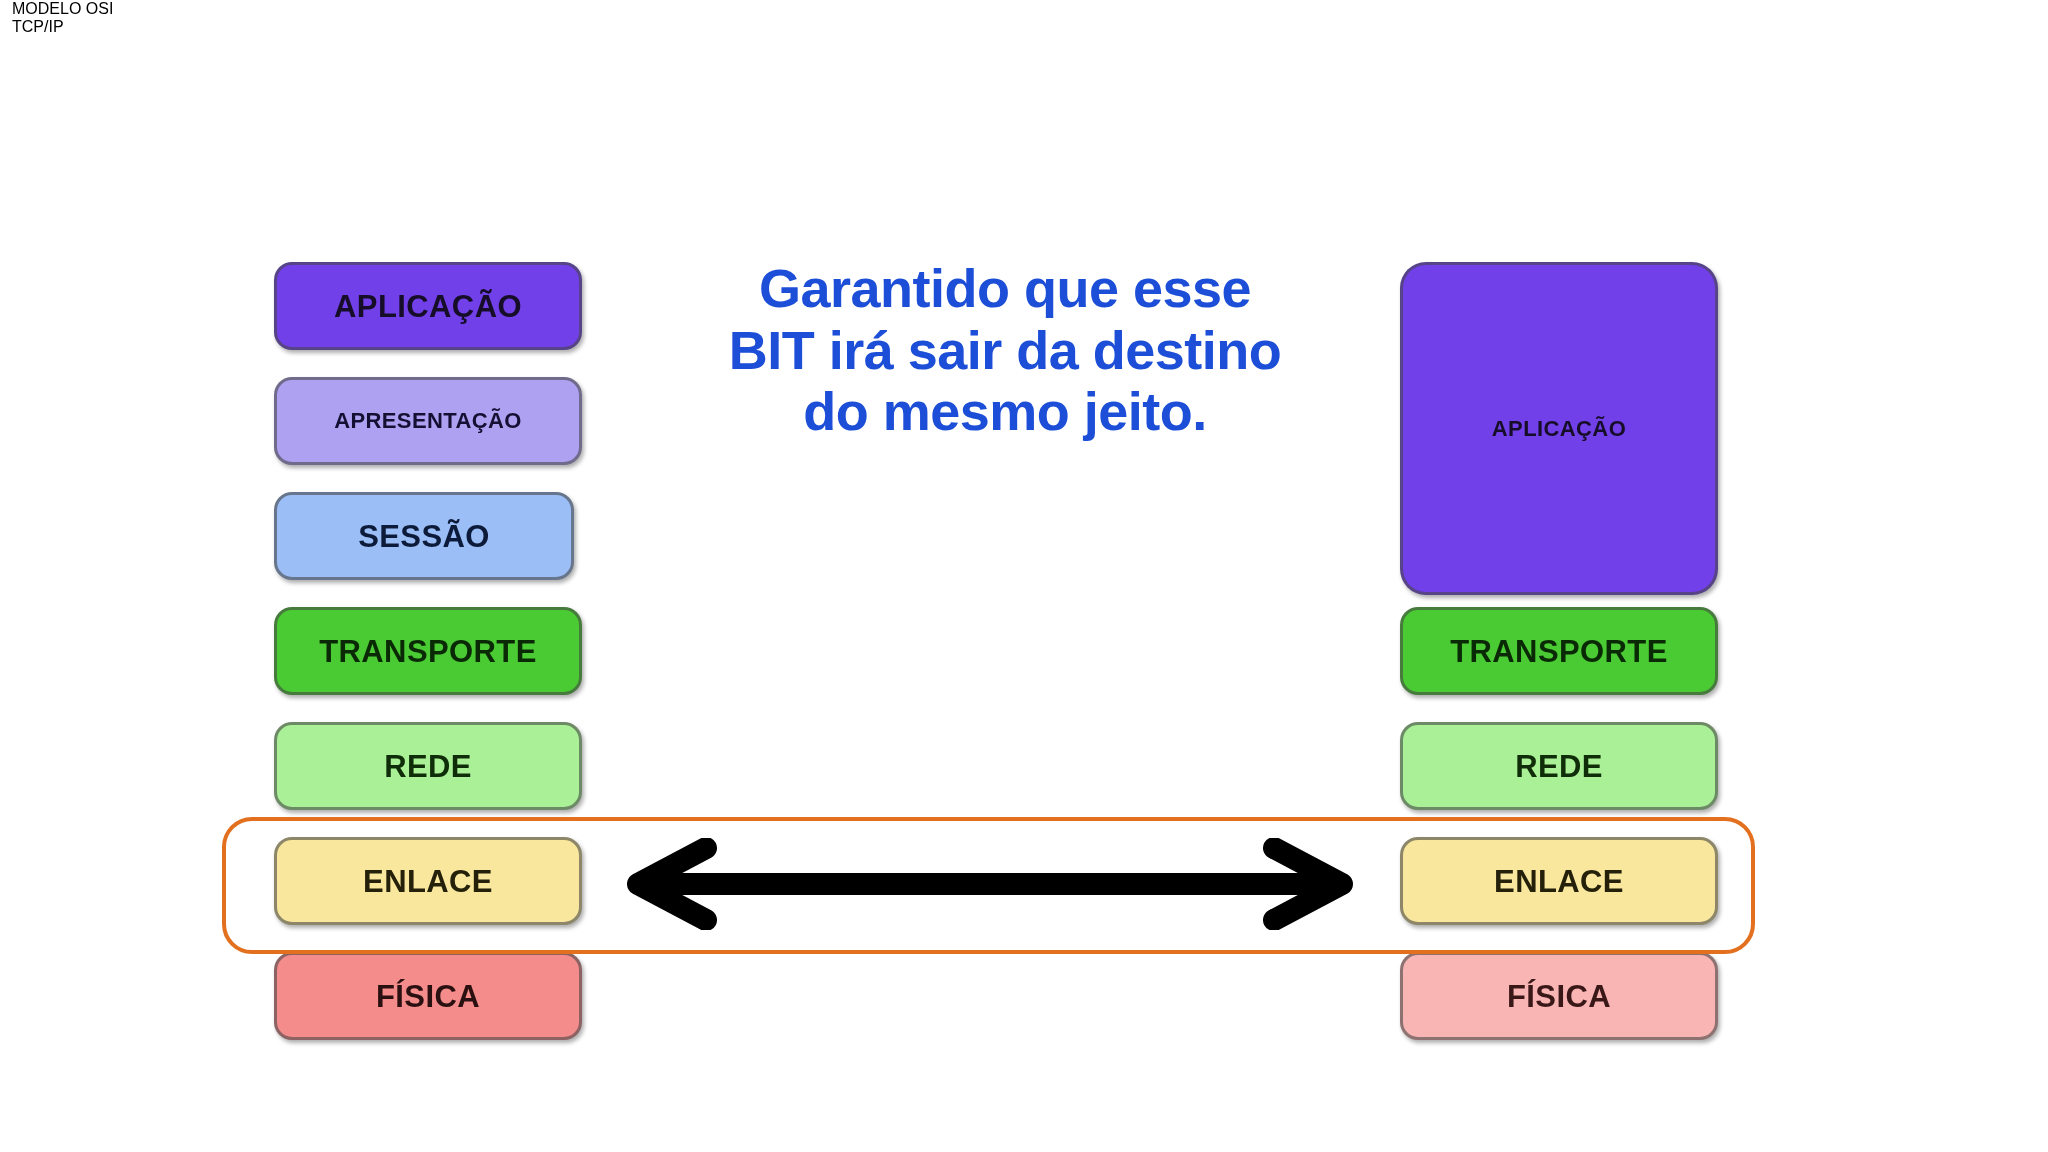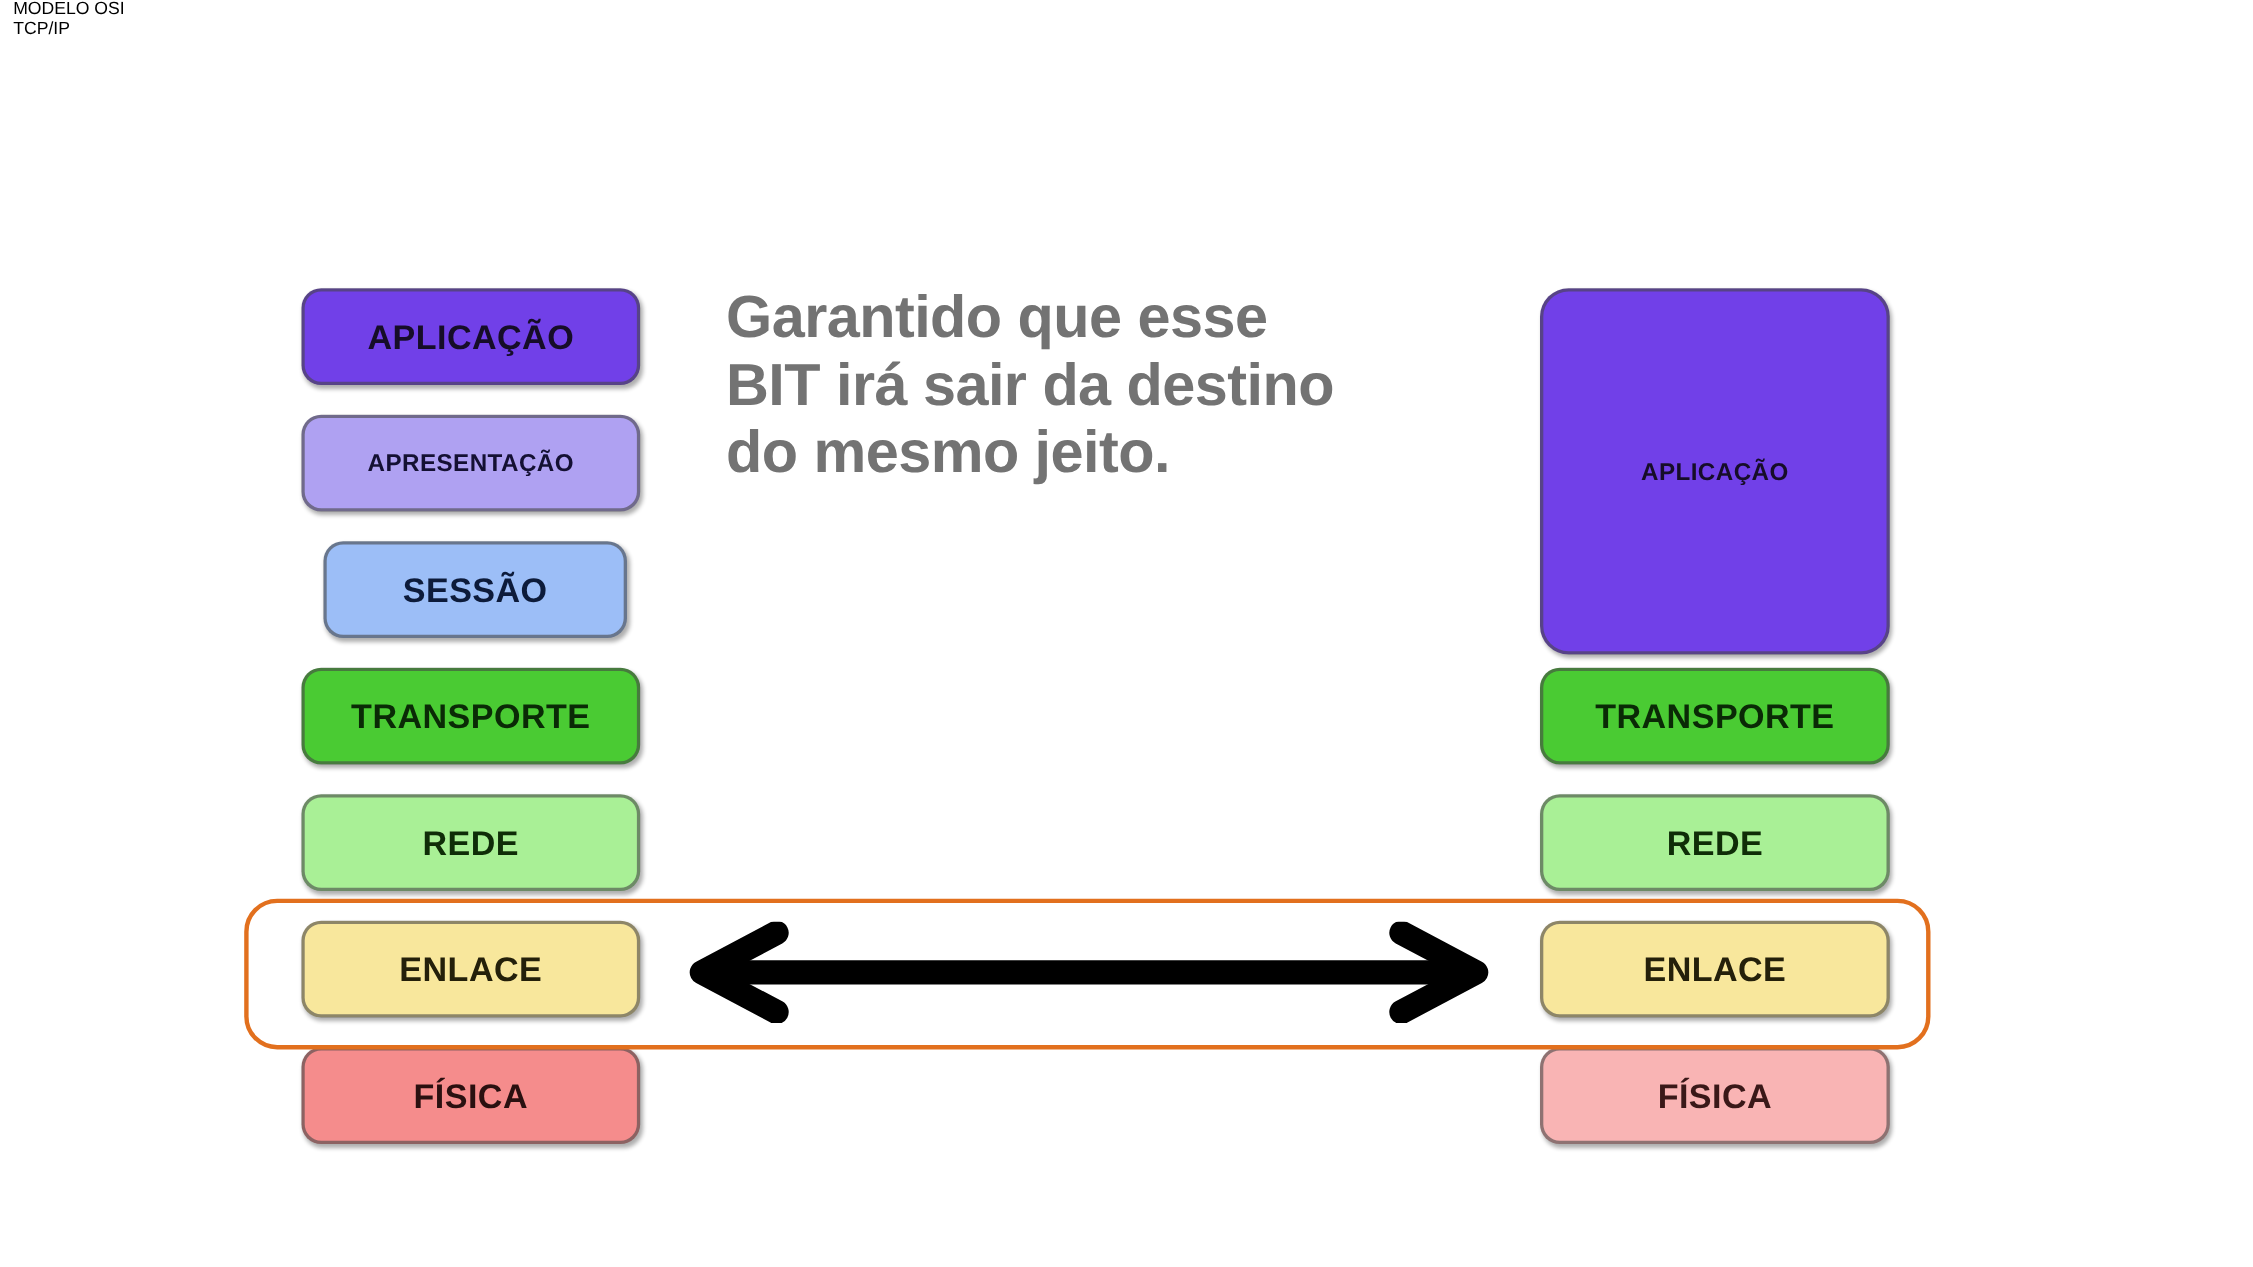--- a/index.html
+++ b/index.html
@@ -52,26 +52,26 @@
     line-height: 1;
   }
   .layer-label.small { font-size: 22px; }
 
   
   #annotation {
     position: absolute;
     left: 660px;
     top: 258px;
     width: 690px;
-    text-align: left;
+    text-align: center;
     font-family: "Liberation Sans", sans-serif;
     font-weight: bold;
     font-size: 54px;
     line-height: 1.14;
-    color: #737373;
+    color: #1d4ed8;
     letter-spacing: -0.5px;
   }
 
   
   #highlight-box {
     position: absolute;
     left: 222px;
     top: 817px;
     width: 1533px;
     height: 137px;
@@ -103,21 +103,21 @@
   <div class="stack" id="osi-stack">
 
     <div class="layer-box" style="left:274px; top:262px; width:308px; height:88px; background:#7140E8;">
       <span class="layer-label" style="color:#160d28;">APLICAÇÃO</span>
     </div>
 
     <div class="layer-box" style="left:274px; top:377px; width:308px; height:88px; background:#AFA1F2;">
       <span class="layer-label small" style="color:#141033;">APRESENTAÇÃO</span>
     </div>
 
-    <div class="layer-box" style="left:274px; top:492px; width:276px; height:88px; background:#9CBEF7;margin-left:20px;">
+    <div class="layer-box" style="left:274px; top:492px; width:300px; height:88px; background:#9CBEF7;">
       <span class="layer-label" style="color:#0d1b3a;">SESSÃO</span>
     </div>
 
     <div class="layer-box" style="left:274px; top:607px; width:308px; height:88px; background:#4ACB33;">
       <span class="layer-label" style="color:#0a2a06;">TRANSPORTE</span>
     </div>
 
     <div class="layer-box" style="left:274px; top:722px; width:308px; height:88px; background:#A9F096;">
       <span class="layer-label" style="color:#0f2d08;">REDE</span>
     </div>

